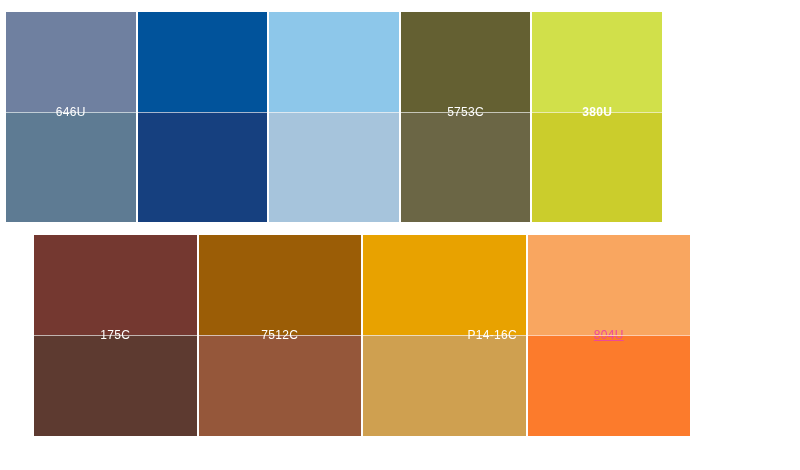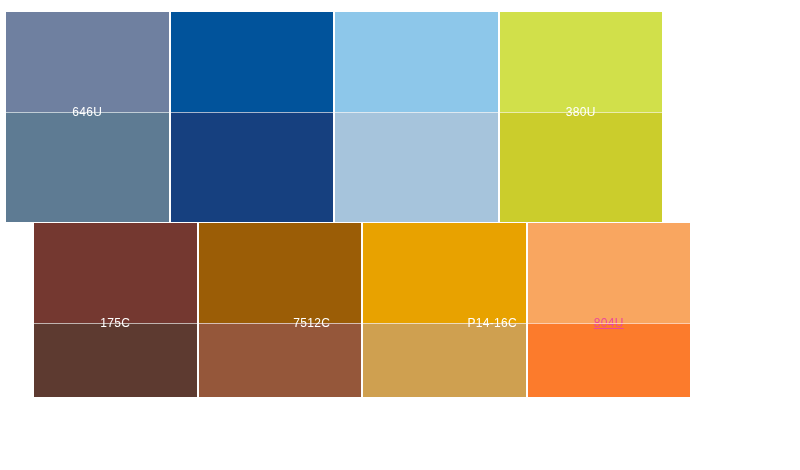--- a/index.html
+++ b/index.html
@@ -26,21 +26,21 @@
   .swatch-row {
     position: absolute;
     left: 6px;
     width: 658px;
     display: flex;
     background: #ffffff;
     align-items: center;
   }
 
   #swatch-row-1 { top: 12px;  height: 210px; }
-  #swatch-row-2 { top: 223px; height: 174px; padding-left: 28px; }
+  #swatch-row-2 { top: 235px; height: 201px; padding-left: 28px; }
 
   .swatch {
     position: relative;
     height: 100%;
     flex: 1 1 0;
     margin-right: 2px;
     overflow: hidden;
   }
   .swatch:last-child { margin-right: 0; }
 
@@ -96,42 +96,47 @@
     <div class="swatch">
       <div class="swatch-top" style="background:#01539B;"></div>
       <div class="swatch-bottom" style="background:#16407F;"></div>
     </div>
 
     <div class="swatch">
       <div class="swatch-top" style="background:#8DC7EA;"></div>
       <div class="swatch-bottom" style="background:#A6C4DC;"></div>
     </div>
 
+    <div class="swatch">
+      <div class="swatch-top" style="background:#646032;"></div>
+      <div class="swatch-bottom" style="background:#6B6645;"></div>
+      <div class="swatch-label" style="color: rgb(255, 255, 255);">5753C</div>
+    </div>
 
     <div class="swatch">
       <div class="swatch-top" style="background:#D1E04A;"></div>
       <div class="swatch-bottom" style="background:#CBCD2C;"></div>
-      <div class="swatch-label" style="color: rgb(255, 255, 255);">380U</div>
+      <div class="swatch-label" style="color: rgb(255, 255, 255); font-weight: bold;">380U</div>
     </div>
 
     <div class="row-divider-line" style="background: rgba(255, 255, 255, 0.62);"></div>
   </div>
 
   <div class="swatch-row" id="swatch-row-2">
 
     <div class="swatch">
       <div class="swatch-top" style="background:#743830;"></div>
       <div class="swatch-bottom" style="background:#5D3A30;"></div>
       <div class="swatch-label" style="color: rgb(255, 255, 255);">175C</div>
     </div>
 
     <div class="swatch">
       <div class="swatch-top" style="background:#9B5D06;"></div>
       <div class="swatch-bottom" style="background:#95573A;"></div>
-      <div class="swatch-label" style="color: rgb(255, 255, 255); margin-left: 32px;">7512C</div>
+      <div class="swatch-label" style="color: rgb(255, 255, 255);">7512C</div>
     </div>
 
     <div class="swatch">
       <div class="swatch-top" style="background:#E8A200;"></div>
       <div class="swatch-bottom" style="background:#CFA050;"></div>
       <div class="swatch-label" style="color: rgb(255, 255, 255); margin-left: 48px;">P14-16C</div>
     </div>
 
     <div class="swatch">
       <div class="swatch-top" style="background:#F9A660;"></div>

